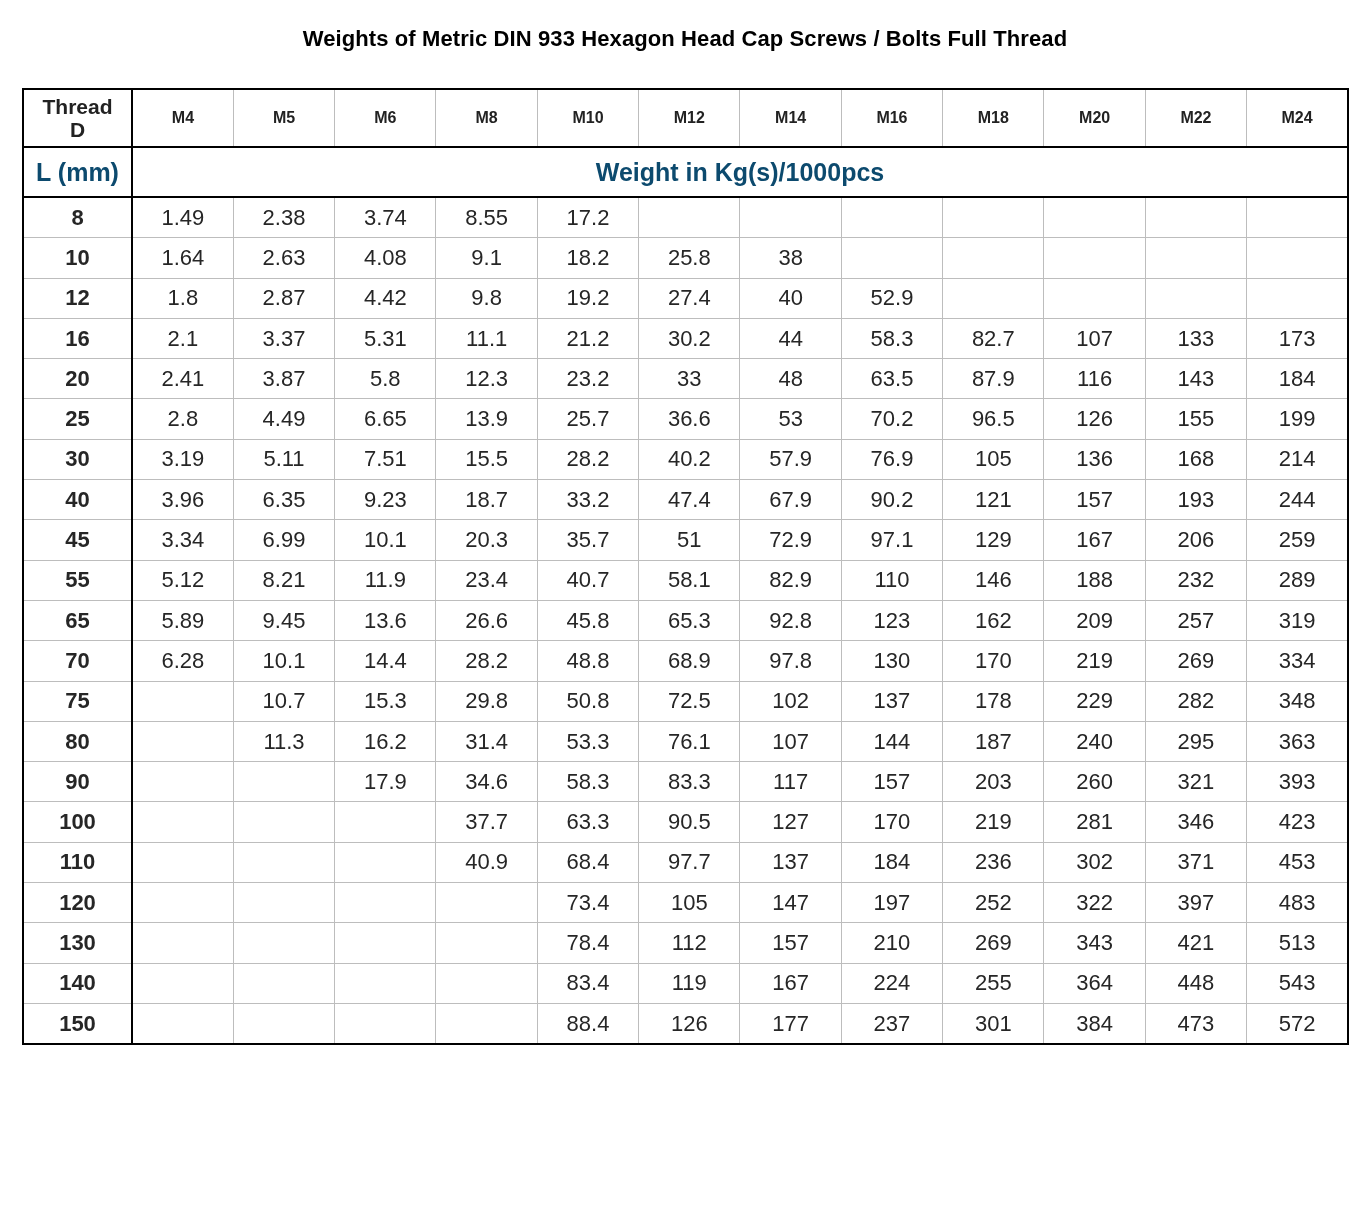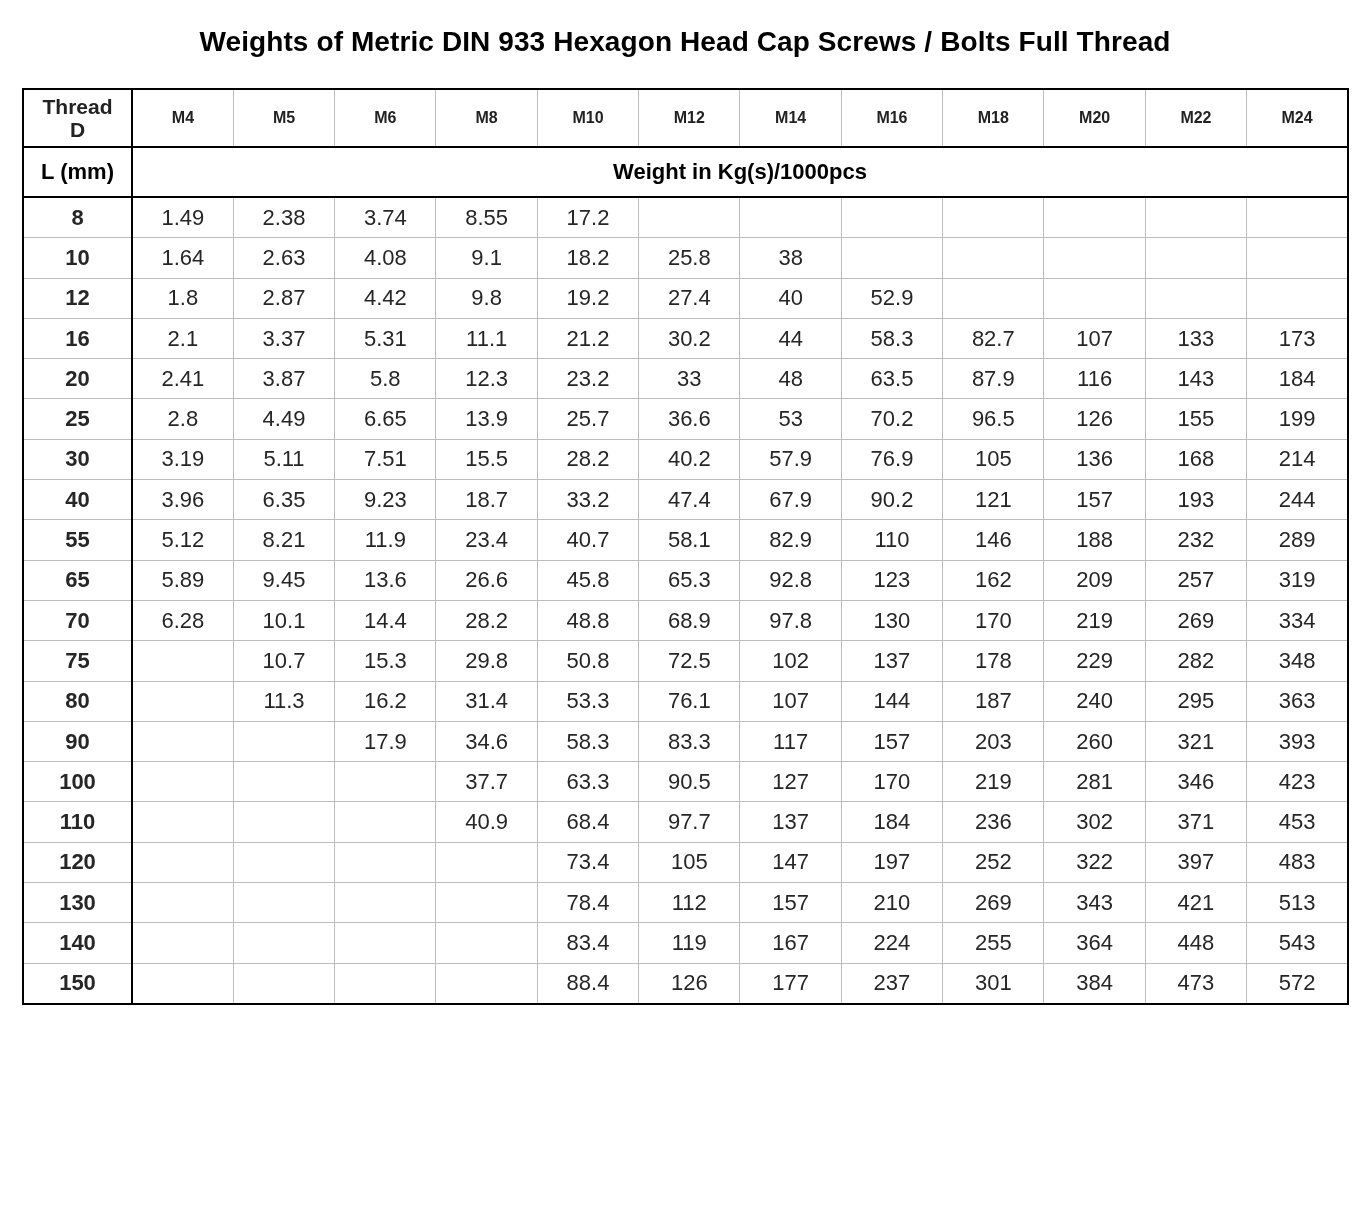--- a/index.html
+++ b/index.html
@@ -1,23 +1,23 @@
 <!DOCTYPE html>
 <html><head>
 <meta charset="utf-8">
 <style>
   html, body { margin:0; padding:0; background:#ffffff; }
   body { width:1370px; height:1212px; position:relative; font-family:"Liberation Sans", sans-serif; color:#1a1a1a; }
-  .title { position:absolute; left:0; top:26px; width:1370px; text-align:center; font-weight:bold; font-size:28px; color:#000; letter-spacing:0.1px; }
+  .title { position:absolute; left:0; top:26px; width:1370px; text-align:center; font-weight:bold; font-size:22px; color:#000; letter-spacing:0.1px; }
   table.w { position:absolute; left:22px; top:88px; width:1327px; border-collapse:collapse; table-layout:fixed; border:2px solid #000; }
   table.w td { border:1.5px solid #bdbdbd; text-align:center; vertical-align:middle; padding:0; font-size:22px; color:#262626; }
   table.w col.c0 { width:109px; }
   tr.hdr td { height:56px; font-weight:bold; font-size:16px; color:#222; }
   tr.hdr td.thread { font-size:21px; line-height:23px; }
-  tr.unit td { height:48px; font-weight:bold; font-size:22px; color:#000000; }
+  tr.unit td { height:48px; font-weight:bold; font-size:25px; color:#0c4a6e; }
   tr.hdr td { border-bottom:2px solid #000; }
   tr.unit td { border-bottom:2px solid #000; }
   td.rowhead { border-right:2px solid #000 !important; font-weight:bold; color:#222; }
   tr.data td { height:39.3px; }
   tr.data td.rowhead { font-size:22px; }
 </style>
 </head>
 <body>
 
 <div class="title">Weights of Metric DIN 933 Hexagon Head Cap Screws / Bolts Full Thread</div>
@@ -175,20 +175,35 @@
         <td>33.2</td>
         <td>47.4</td>
         <td>67.9</td>
         <td>90.2</td>
         <td>121</td>
         <td>157</td>
         <td>193</td>
         <td>244</td>
       </tr>
       <tr class="data">
+        <td class="rowhead">45</td>
+        <td>3.34</td>
+        <td>6.99</td>
+        <td>10.1</td>
+        <td>20.3</td>
+        <td>35.7</td>
+        <td>51</td>
+        <td>72.9</td>
+        <td>97.1</td>
+        <td>129</td>
+        <td>167</td>
+        <td>206</td>
+        <td>259</td>
+      </tr>
+      <tr class="data">
         <td class="rowhead">55</td>
         <td>5.12</td>
         <td>8.21</td>
         <td>11.9</td>
         <td>23.4</td>
         <td>40.7</td>
         <td>58.1</td>
         <td>82.9</td>
         <td>110</td>
         <td>146</td>

